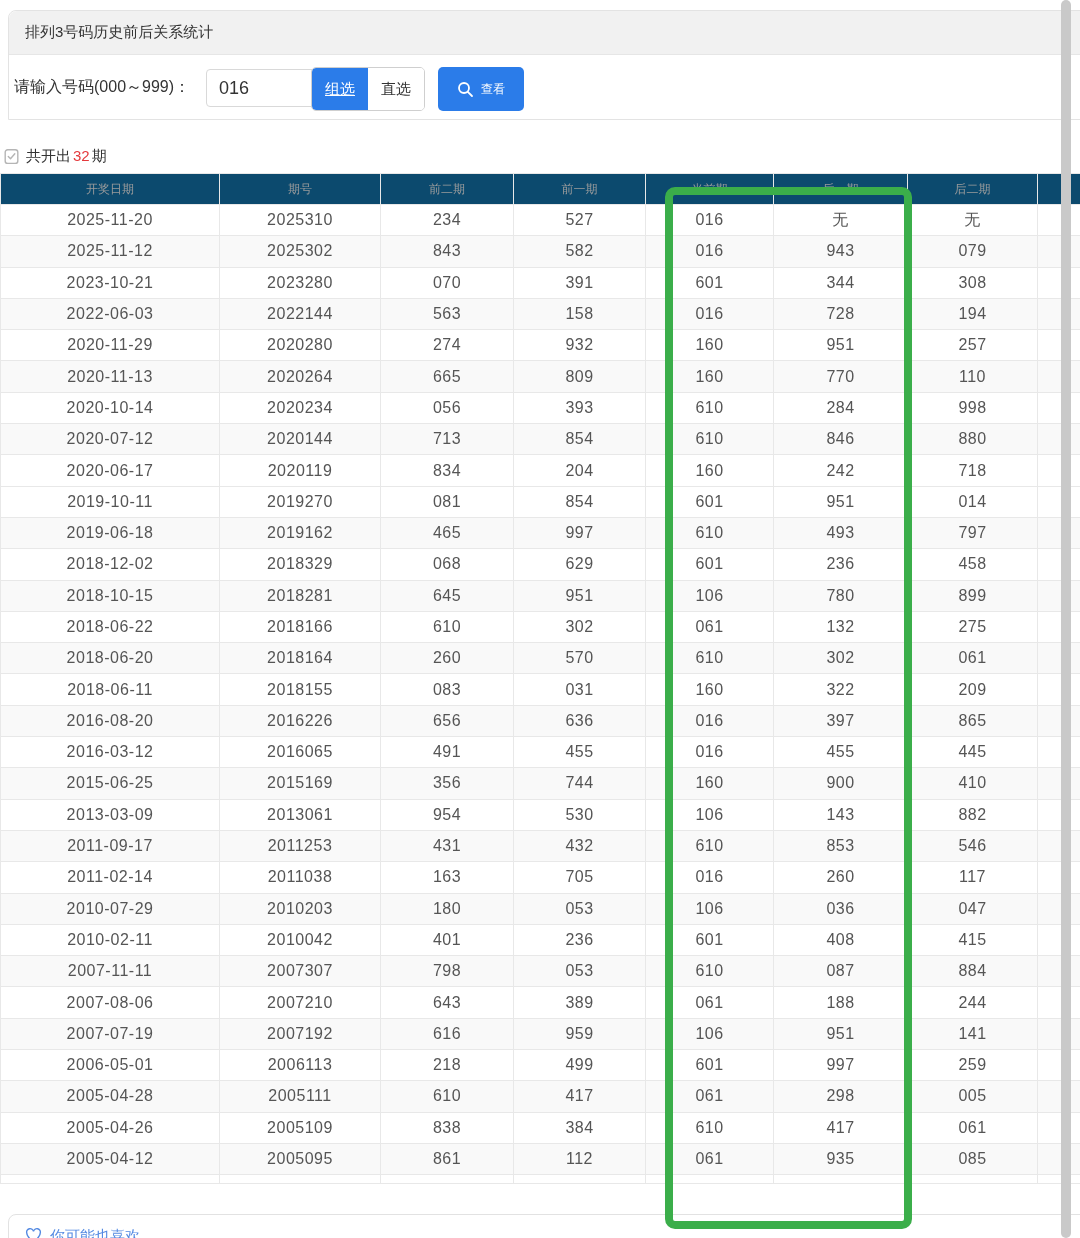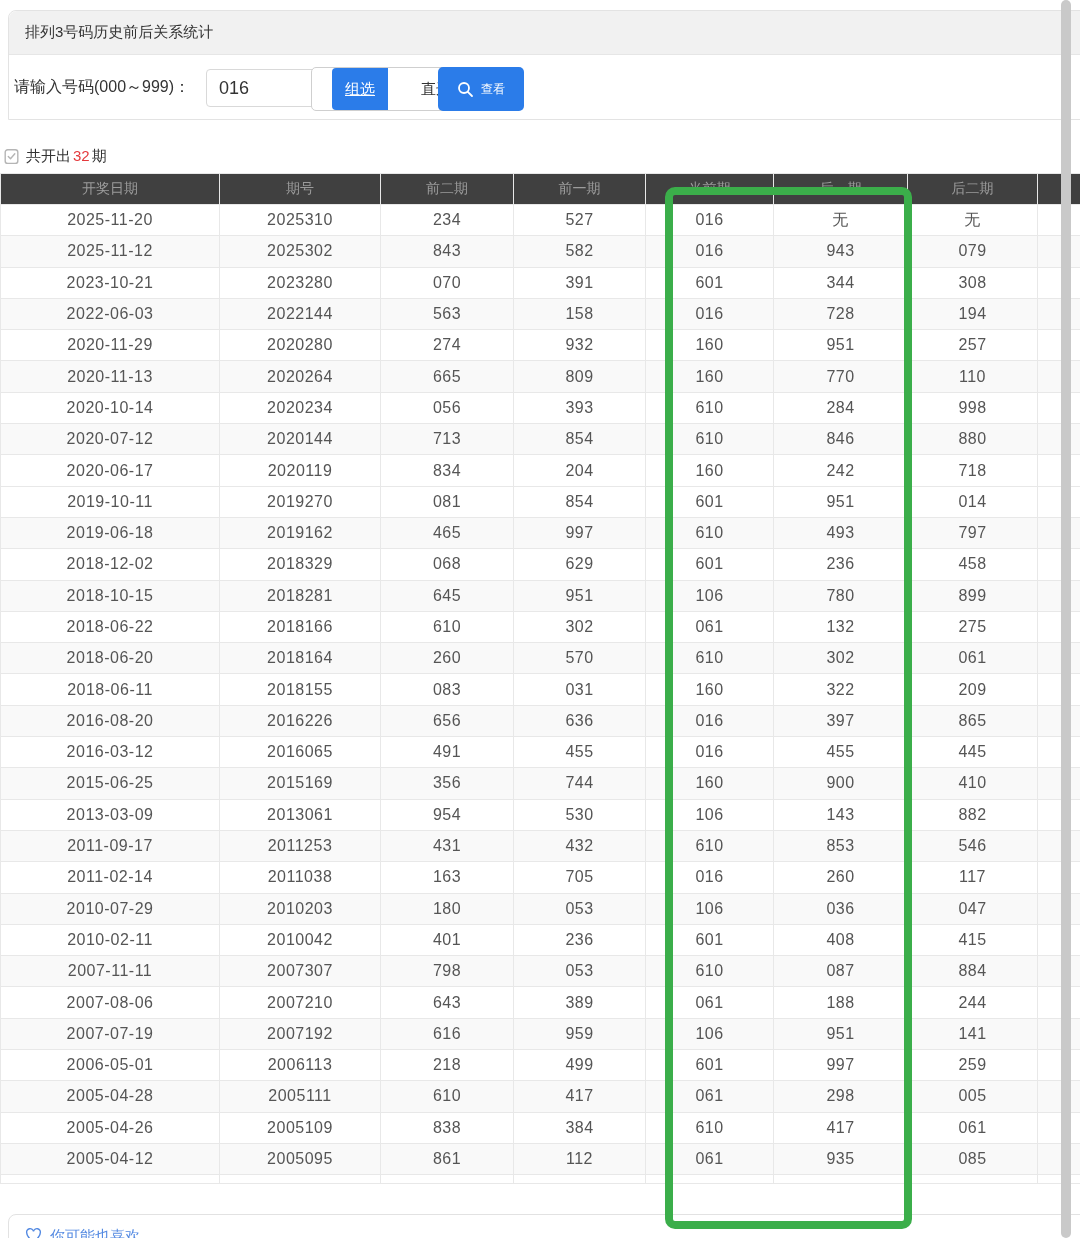--- a/index.html
+++ b/index.html
@@ -34,21 +34,20 @@
   }
   .segmented{
     position:absolute;left:302px;top:12px;height:44px;
     display:flex;border:1px solid #cfcfcf;border-radius:5px;
     overflow:hidden;box-sizing:border-box;background:#fff;
   }
   .seg-btn{
     width:56px;height:100%;border:none;background:#fff;cursor:pointer;
     font-size:15px;color:#333;padding:0;
     font-family:"Liberation Sans","DejaVu Sans",sans-serif;
-    margin-left:20px;
   }
   .seg-btn.active{
     background:var(--accent,#2b7ce9);color:#fff;
     text-decoration:underline;border-radius:4px 0 0 4px;
   }
   .view-btn{
     position:absolute;left:429px;top:12px;height:44px;width:86px;
     background:var(--accent,#2b7ce9);color:#fff;border:none;border-radius:5px;
     font-size:12px;cursor:pointer;display:flex;align-items:center;justify-content:center;gap:7px;
     font-family:"Liberation Sans","DejaVu Sans",sans-serif;
@@ -60,22 +59,22 @@
   }
   .summary .count{color:var(--red,#e4393c);padding:0 2px;}
   
   .tbl-wrap{position:absolute;left:0;top:173px;width:1080px;}
   table{border-collapse:collapse;table-layout:fixed;width:1080px;}
   th,td{
     border:1px solid #e8e8e8;text-align:center;vertical-align:middle;
     overflow:hidden;white-space:nowrap;padding:0;
   }
   thead th{
-    height:30px;background:#404040;color:#9c9c9c;
-    font-size:14px;font-weight:normal;
+    height:30px;background:#0c4a6e;color:#9c9c9c;
+    font-size:12px;font-weight:normal;
   }
   tbody td{height:30.3px;font-size:16px;color:#555;letter-spacing:0.5px;}
   tbody tr.alt td{background:#f9f9f9;}
   tbody tr.pad-row td{height:8px;background:#fff;}
   
   .green-box{
     position:absolute;left:665px;top:187px;width:247px;height:1042px;
     box-sizing:border-box;border:8px solid var(--green,#3bae4a);
     border-radius:10px;pointer-events:none;z-index:5;
   }

